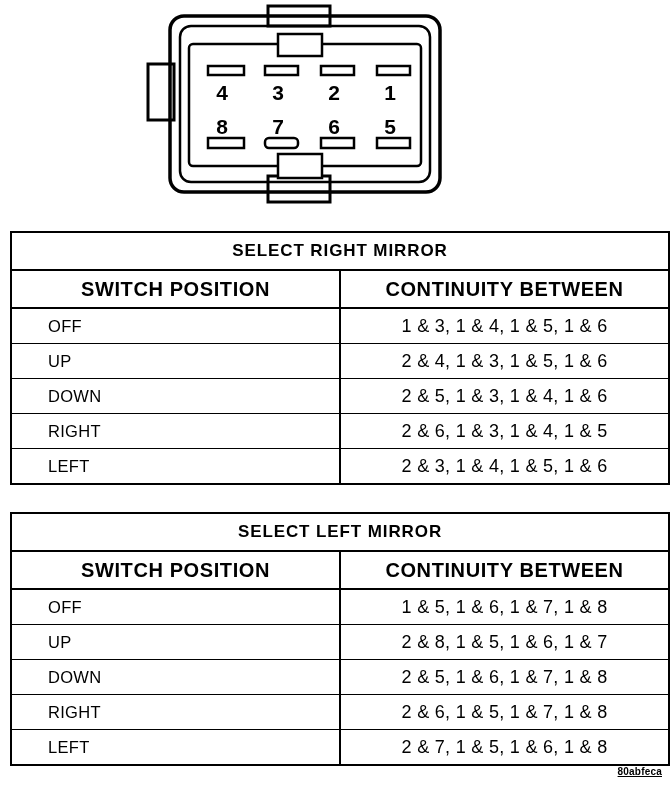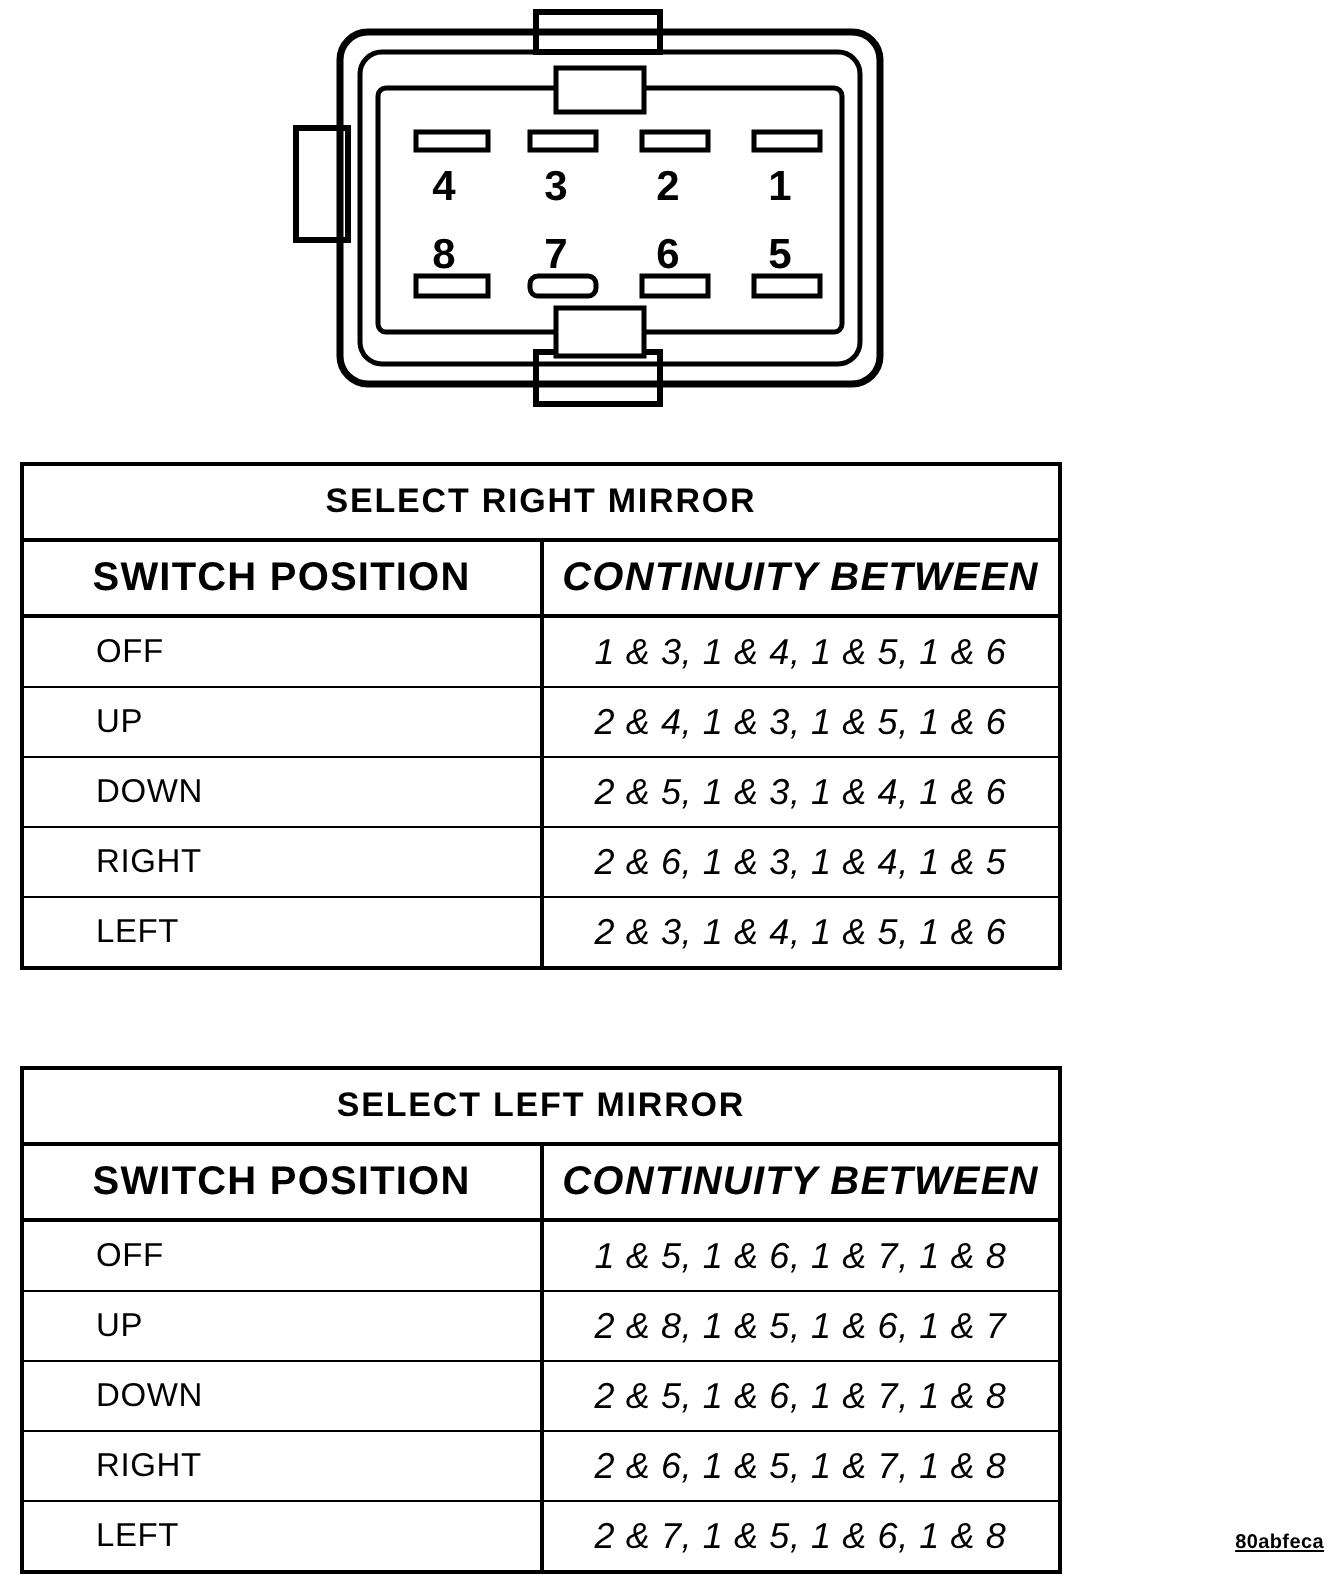--- a/index.html
+++ b/index.html
@@ -22,28 +22,28 @@
     left: 0;
     top: 0;
     width: 672px;
     height: 215px;
   }
 
   
   .mirror-table {
     position: absolute;
     left: 10px;
-    width: 521px;
+    width: 660px;
     border: 2px solid #000;
     border-collapse: collapse;
     box-sizing: border-box;
     background: #fff;
   }
   #table-right-mirror { top: 231px; }
-  #table-left-mirror  { top: 533px; }
+  #table-left-mirror  { top: 512px; }
 
   .mirror-table table {
     width: 100%;
     border-collapse: collapse;
     table-layout: fixed;
   }
   .mirror-table td {
     border: 1px solid #000;
     height: 34px;
     padding: 0;
@@ -78,21 +78,21 @@
     letter-spacing: 0.3px;
     border-left: none;
   }
   .mirror-table td.cont-cell {
     text-align: center;
     font-size: 18px;
     letter-spacing: 0.3px;
     border-right: none;
   }
   .mirror-table tr:last-child td { border-bottom: none; }
-  .mirror-table td.divider-col { border-left: 2px solid #000; font-style: italic; }
+  .mirror-table td.divider-col { border-left: 2px solid #000; }
 
   
   #figure-caption {
     position: absolute;
     right: 10px;
     top: 766px;
     font-size: 10px;
     font-weight: bold;
     letter-spacing: 0.2px;
     font-family: "Liberation Sans", sans-serif;

